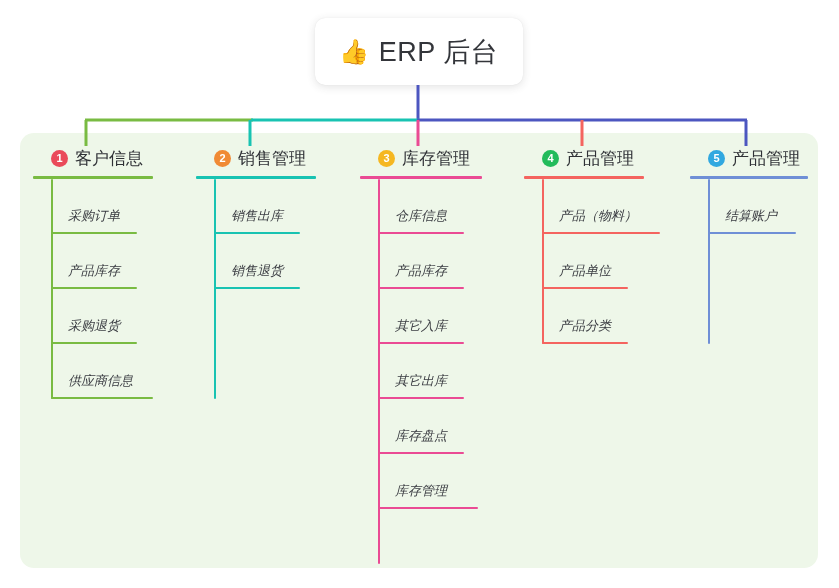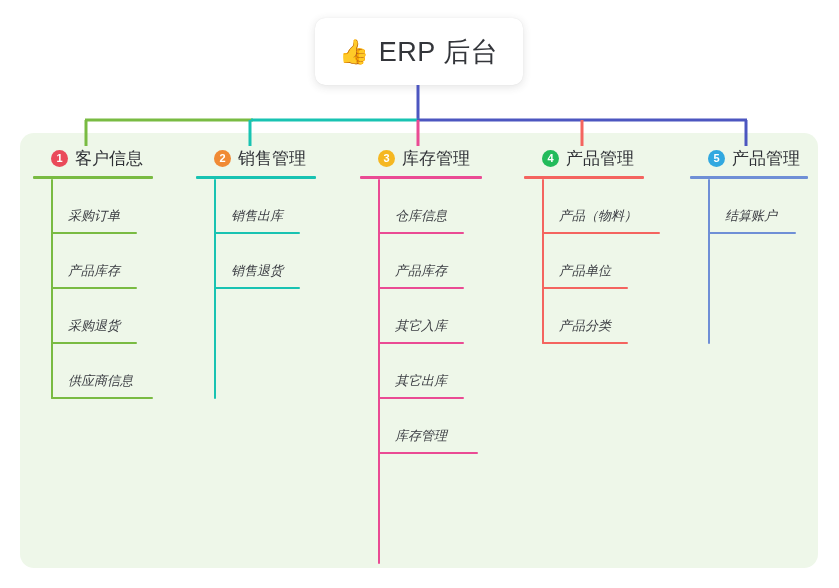--- a/index.html
+++ b/index.html
@@ -233,20 +233,24 @@
           </div>
           <div class="leaf">
             <span class="leaf-text">其它入库</span>
             <div class="leaf-underline" style="width: 86px; background: rgb(234, 75, 148);"></div>
           </div>
           <div class="leaf">
             <span class="leaf-text">其它出库</span>
             <div class="leaf-underline" style="width: 86px; background: rgb(234, 75, 148);"></div>
           </div>
           <div class="leaf">
+            <span class="leaf-text">库存盘点</span>
+            <div class="leaf-underline" style="width: 86px; background: rgb(234, 75, 148);"></div>
+          </div>
+          <div class="leaf">
             <span class="leaf-text">库存管理</span>
             <div class="leaf-underline" style="width: 100px; background: rgb(234, 75, 148);"></div>
           </div>
         </div>
       </div>
       <div class="branch" style="left: 524px;">
         <div class="branch-head">
           <span class="badge" style="background: rgb(34, 187, 91);">4</span>
           <span class="branch-label">产品管理</span>
         </div>

